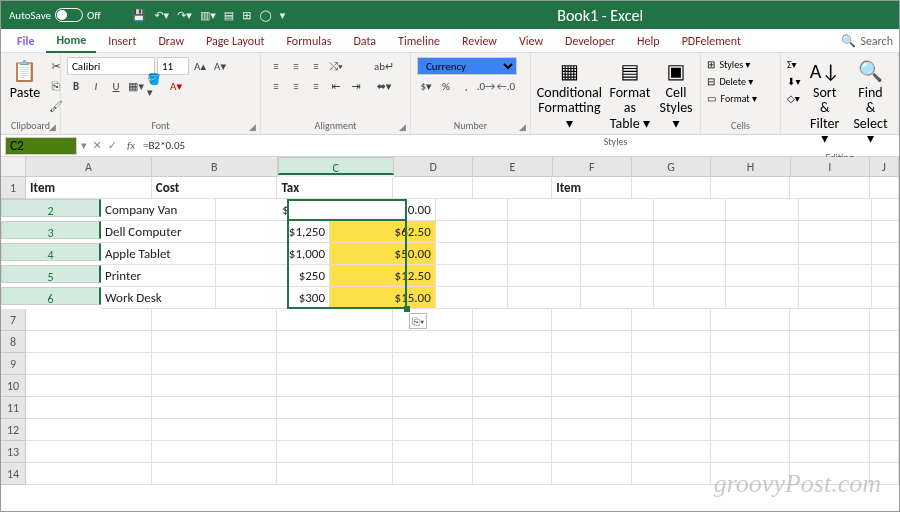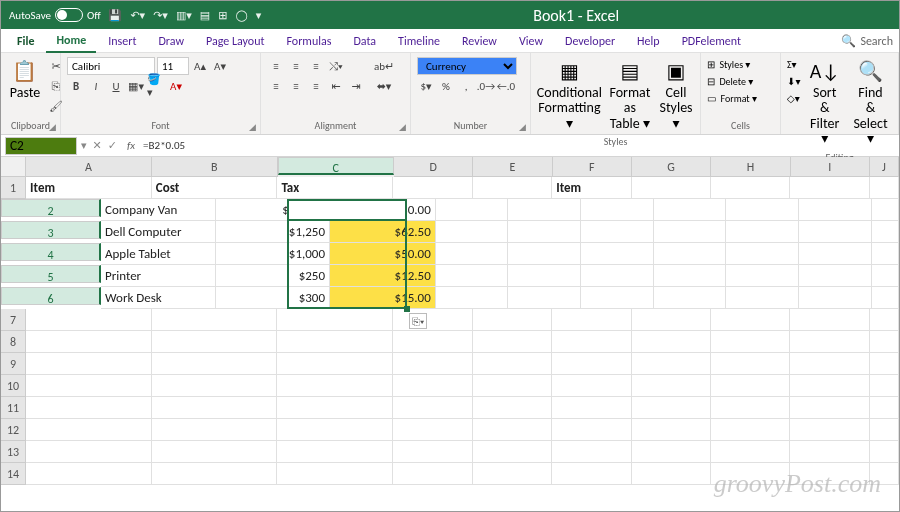--- a/index.html
+++ b/index.html
@@ -1,28 +1,28 @@
 <!DOCTYPE html>
 <html><head>
 <meta charset="utf-8">
 <style>
 * { margin: 0; padding: 0; box-sizing: border-box; font-family: "Segoe UI", Calibri, sans-serif; }
 body { background: #fff; width: 900px; height: 512px; overflow: hidden; position: relative; border: 1px solid #999; }
-.titlebar { background: #217346; height: 28px; display: flex; align-items: center; color: #fff; font-size: 11px; padding: 0 8px; }
+.titlebar { background: #217346; height: 28px; display: flex; align-items: center; color: #fff; font-size: 11px; padding: 0 8px; gap: 24px; }
 .titlebar .autosave { display: flex; align-items: center; gap: 4px; margin-right: 8px; }
 .titlebar .toggle { width: 28px; height: 14px; border: 1px solid #fff; border-radius: 7px; display: flex; align-items: center; padding: 1px; }
 .titlebar .toggle .knob { width: 10px; height: 10px; background: #fff; border-radius: 50%; }
 .qat { display: flex; gap: 8px; align-items: center; }
 .qat span { opacity: .9; cursor: pointer; }
 .titlebar .title { flex: 1; text-align: center; font-size: 16px; }
 .titlebar .user { display: flex; align-items: center; gap: 8px; }
 .titlebar .avatar { width: 18px; height: 18px; border-radius: 50%; background: #9fb8aa; display: flex; align-items: center; justify-content: center; font-size: 9px; }
 .menubar { background: #fff; height: 24px; display: flex; align-items: center; padding: 0 6px; font-size: 12px; gap: 2px; border-bottom: 1px solid #e1e1e1; }
-.menubar .tab { padding: 4px 10px; cursor: pointer; color: #4c1d95; }
-.menubar .tab.file { color: #14532d; font-weight: 600; }
+.menubar .tab { padding: 4px 10px; cursor: pointer; color: #7f1d1d; }
+.menubar .tab.file { color: #8b5cf6; font-weight: 600; }
 .menubar .tab.active { color: #217346; border-bottom: 2px solid #217346; font-weight: 600; }
 .menubar .search { margin-left: auto; display: flex; align-items: center; gap: 4px; color: #666; }
 .ribbon { background: #f3f2f1; height: 82px; display: flex; border-bottom: 1px solid #d4d4d4; font-size: 11px; }
 .ribbon-group { border-right: 1px solid #e1e1e1; padding: 2px 6px 0; display: flex; flex-direction: column; position: relative; }
 .ribbon-group .label { text-align: center; font-size: 10px; color: #666; padding: 2px 0; margin-top: auto; position: relative; }
 .ribbon-group .label .dl { position: absolute; right: -2px; bottom: 2px; font-size: 9px; color: #888; }
 .rg-body { display: flex; gap: 4px; flex: 1; align-items: flex-start; padding-top: 2px; }
 .big-btn { display: flex; flex-direction: column; align-items: center; gap: 2px; padding: 2px 4px; cursor: pointer; min-width: 36px; }
 .big-btn .ic { font-size: 20px; }
 .big-btn .lbl { font-size: 14px; text-align: center; line-height: 1.1; }

